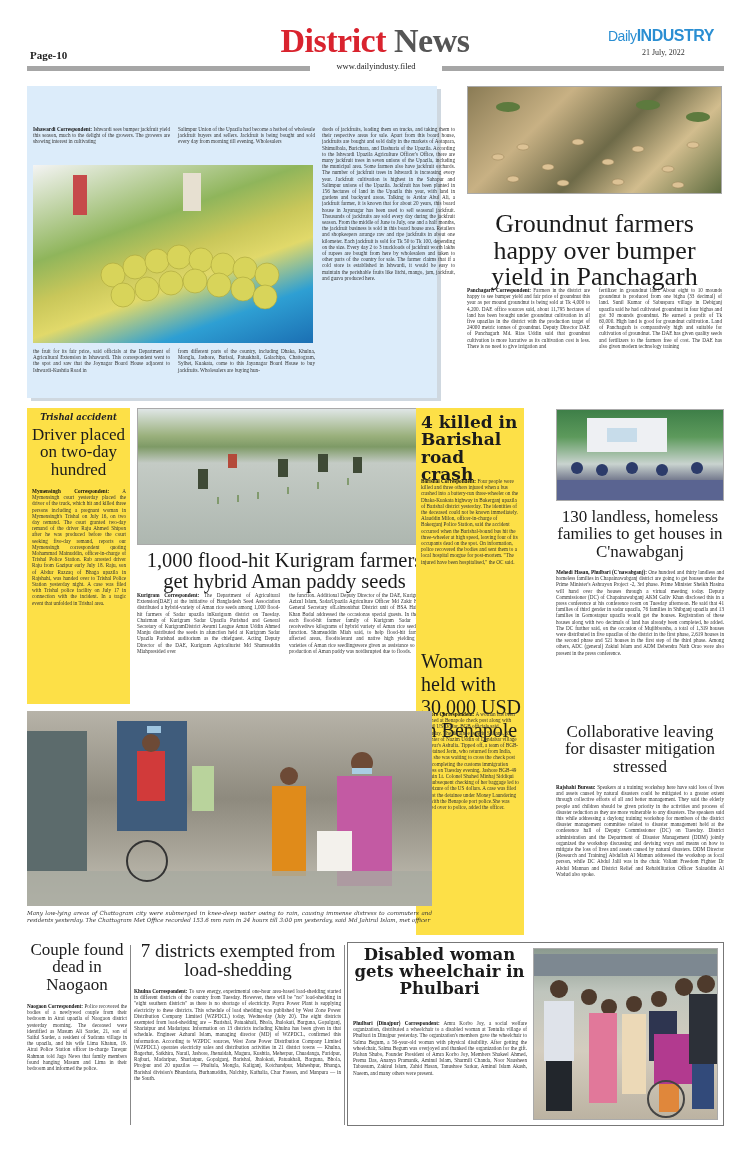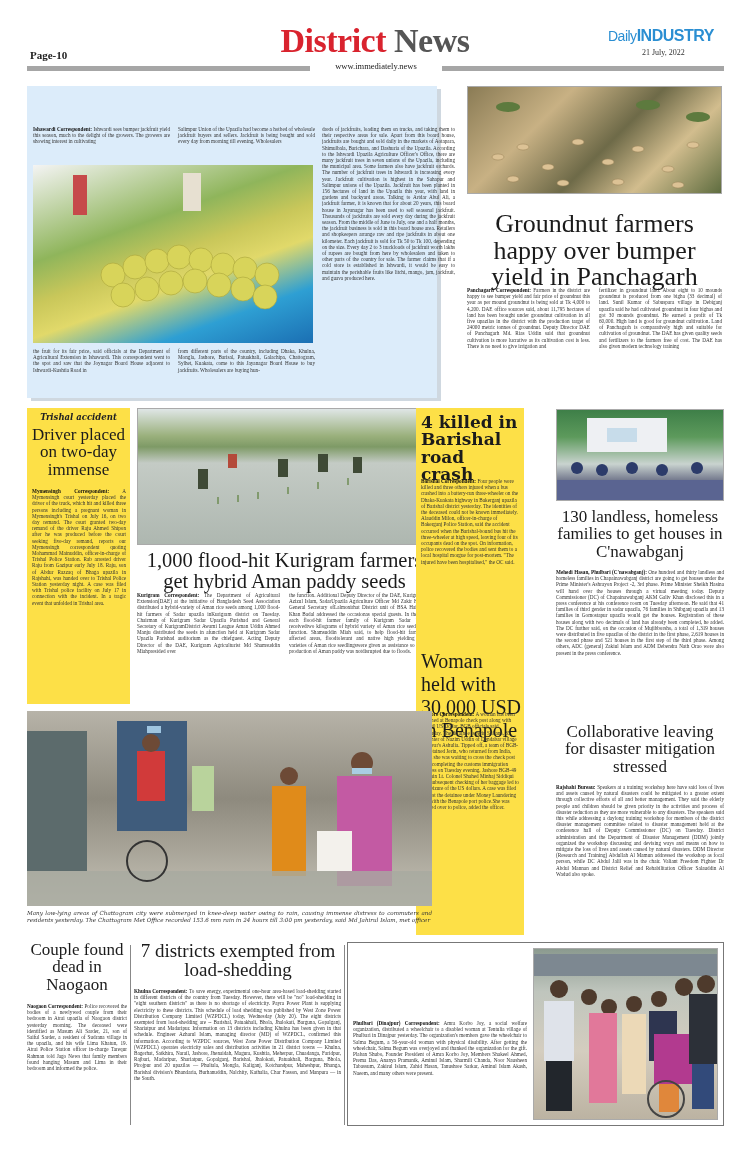--- a/index.html
+++ b/index.html
@@ -34,21 +34,21 @@
 <div class="abs" id="page-num">Page-10</div>
 <div class="abs" id="masthead-title">
   <span class="red">District</span>
   <span class="gray">News</span>
 </div>
 <div class="abs" id="brand">
   <span class="daily">Daily</span><span>INDUSTRY</span>
 </div>
 <div class="abs" id="date">21 July, 2022</div>
 <div class="rule-bar" style="left:27px;width:283px"></div>
-<div class="abs" id="url">www.immediately.news</div>
+<div class="abs" id="url">www.dailyindusty.filed</div>
 <div class="rule-bar" style="left:442px;width:282px"></div>
 
 <div class="abs" id="jack">
   <div class="abs body-txt" style="left:6px;top:40px;width:137px;">
     <span class="byline">Ishawardi Correspondent:</span>
     <span>Ishwardi sees bumper jackfruit yield this season, much to the delight of the growers. The growers are showing interest in cultivating</span>
   </div>
   <div class="abs body-txt" style="left:151px;top:40px;width:137px;">Salimpur Union of the Upazila had become a hotbed of wholesale jackfruit buyers and sellers. Jackfruit is being bought and sold every day from morning till evening. Wholesalers</div>
   <div class="abs body-txt" style="left:295px;top:40px;width:133px;height:268px;overflow:hidden">dreds of jackfruits, loading them on trucks, and taking them to their respective areas for sale. Apart from this board house, jackfruits are bought and sold daily in the markets of Aotapara, Shimulbala, Barichara, and Dashuria of the Upazila. According to the Ishwardi Upazila Agriculture Officer's Office, there are many jackfruit trees in seven unions of the Upazila, including the municipal area. Some farmers also have jackfruit orchards. The number of jackfruit trees in Ishwardi is increasing every year. Jackfruit cultivation is highest in the Sahapur and Salimpur unions of the Upazila. Jackfruit has been planted in 156 hectares of land in the Upazila this year, with land in gardens and backyard areas. Talking to Artdar Abul Ali, a jackfruit farmer, it is known that for about 20 years, this board house in Jayanagar has been used to sell seasonal jackfruit. Thousands of jackfruits are sold every day during the jackfruit season. From the middle of June to July, one and a half months, the jackfruit business is sold in this board house area. Retailers and shopkeepers arrange raw and ripe jackfruits in about one kilometer. Each jackfruit is sold for Tk 50 to Tk 100, depending on the size. Every day 2 to 3 truckloads of jackfruit worth lakhs of rupees are bought from here by wholesalers and taken to other parts of the country for sale. The farmer claims that if a cold store is established in Ishwardi, it would be easy to maintain the perishable fruits like litchi, mango, jam, jackfruit, and guava produced here.</div>
   <div class="abs photo" style="left:6px;top:79px;width:280px;height:178px;border:none;background:linear-gradient(160deg,#f4f4f4 0%,#8fb55b 35%,#c9c75a 50%,#e1d96a 62%,#2e9fd3 80%,#1b6fb3 100%)">
@@ -103,21 +103,21 @@
 </div>
 <div class="abs hl" style="left:467px;top:200px;width:255px;font-size:26px;margin-top:11px;">Groundnut farmers happy over bumper yield in Panchagarh</div>
 <div class="abs body-txt" style="left:467px;top:287px;width:123px;height:108px;overflow:hidden">
   <span class="byline">Panchagarh Correspondent:</span>
   <span>Farmers in the district are happy to see bumper yield and fair price of groundnut this year as per mound groundnut is being sold at Tk 4,000 to 4,200. DAE office sources said, about 11,795 hectares of land has been brought under groundnut cultivation in all five upazilas in the district with the production target of 24000 metric tonnes of groundnut. Deputy Director DAE of Panchagarh Md. Rias Uddin said that groundnut cultivation is more lucrative as its cultivation cost is less. There is no need to give irrigation and</span>
 </div>
 <div class="abs body-txt" style="left:599px;top:287px;width:123px;height:108px;overflow:hidden">fertilizer in groundnut land. About eight to 10 mounds groundnut is produced from one bigha (33 decimal) of land. Sunil Kumar of Sabuspara village in Debiganj upazila said he had cultivated groundnut in four bighas and got 30 mounds groundnut. He earned a profit of Tk 60,000. High land is good for groundnut cultivation. Land of Panchagarh is comparatively high and suitable for cultivation of groundnut. The DAE has given quality seeds and fertilizers to the farmers free of cost. The DAE has also given modern technology training</div>
 
 <div class="abs graybox" style="left:27px;top:408px;width:103px;height:296px">
   <div class="abs" style="left:0;top:4px;width:103px;text-align:center;font-family:'DejaVu Serif',serif;font-style:italic;font-weight:bold;font-size:8.5px;color:#222">Trishal accident</div>
-  <div class="abs hl" style="left:2px;top:18px;width:99px;font-size:17px;">Driver placed on two-day immense</div>
+  <div class="abs hl" style="left:2px;top:18px;width:99px;font-size:17px;">Driver placed on two-day hundred</div>
   <div class="abs body-txt" style="left:5px;top:80px;width:94px;">
     <span class="byline">Mymensingh Correspondent:</span>
     <span>A Mymensingh court yesterday placed the driver of the truck, which hit and killed three persons including a pregnant woman in Mymensingh's Trishal on July 16, on two day remand. The court granted two-day remand of the driver Raju Ahmed Shipon after he was produced before the court seeking five-day remand, reports our Mymensingh correspondent quoting Mohammad Mainuddin, officer-in-charge of Trishal Police Station. Rab arrested driver Raju from Gazipur early July 18. Raju, son of Abdur Razzaq of Bhaga upazila in Rajshahi, was handed over to Trishal Police Station yesterday night. A case was filed with Trishal police facility on July 17 in connection with the incident. In a tragic event that unfolded in Trishal area.</span>
   </div>
 </div>
 
 <div class="abs photo" style="left:137px;top:408px;width:295px;height:137px;background:linear-gradient(180deg,#dfe6e6 0%,#9ab07c 20%,#7e9a66 28%,#c4cbc5 40%,#aeb7b0 100%)">
   <svg width="295" height="137">
     <g fill="#3f4a36">
         <rect x="60" y="60" width="10" height="20"></rect>
@@ -212,20 +212,21 @@
 <div class="abs" style="left:130px;top:945px;width:1px;height:180px;background:#888"></div>
 
 <div class="abs hl" style="left:134px;top:941px;width:208px;font-size:19px;">7 districts exempted from load-shedding</div>
 <div class="abs body-txt" style="left:134px;top:988px;width:207px;">
   <span class="byline">Khulna Correspondent:</span>
   <span>To save energy, experimental one-hour area-based load-shedding started in different districts of the country from Tuesday. However, there will be "no" load-shedding in "eight southern districts" as there is no shortage of electricity. Payra Power Plant is supplying electricity to these districts. This schedule of load shedding was published by West Zone Power Distribution Company Limited (WZPDCL) today, Wednesday (July 20). The eight districts exempted from load-shedding are -- Barishal, Patuakhali, Bhola, Jhalokati, Barguna, Gopalganj, Shariatpur and Madaripur. Information on 13 districts including Khulna has been given in that schedule. Engineer Azharul Islam, managing director (MD) of WZPDCL, confirmed this information. According to WZPDC sources, West Zone Power Distribution Company Limited (WZPDCL) operates electricity sales and distribution activities in 21 district towns — Khulna, Bagerhat, Satkhira, Narail, Jashore, Jhenaidah, Magura, Kushtia, Meherpur, Chuadanga, Faridpur, Rajbari, Madaripur, Shariatpur, Gopalganj, Barishal, Jhalokati, Patuakhali, Barguna, Bhola, Pirojpur and 20 upazilas — Phultala, Mongla, Kaliganj, Kotchandpur, Maheshpur, Bhanga, Barishal division's Bhandaria, Burhanuddin, Nalchity, Kathalia, Char Fasson, and Manpura — in the South.</span>
 </div>
 <div class="abs" style="left:344px;top:945px;width:1px;height:180px;background:#888"></div>
 
 <div class="abs" style="left:347px;top:942px;width:377px;height:184px;border:1px solid #777">
+  <div class="abs hl-bold" style="left:3px;top:4px;width:177px;font-size:16.5px;">Disabled woman gets wheelchair in Phulbari</div>
   <div class="abs body-txt" style="left:5px;top:77px;width:174px;">
     <span class="byline">Phulbari (Dinajpur) Correspondent:</span>
     <span>Amra Korbo Joy, a social welfare organization, distributed a wheelchair to a disabled woman at Tentulia village of Phulbari in Dinajpur yesterday. The organization's members gave the wheelchair to Salma Begum, a 56-year-old woman with physical disability. After getting the wheelchair, Salma Begum was overjoyed and thanked the organization for the gift. Plaban Shubo, Founder President of Amra Korbo Joy, Members Shakeel Ahmed, Prema Das, Ananya Pramanik, Aminul Islam, Sharmili Chanda, Noor Nausheen Tabassum, Zakirul Islam, Zahid Hasan, Tanushree Sarkar, Aminul Islam Akash, Naeem, and many others were present.</span>
   </div>
   <div class="abs photo" style="left:185px;top:5px;width:185px;height:172px;background:linear-gradient(180deg,#8b9a8f 0%,#bfc5bd 25%,#d4cdbf 60%,#bcb3a2 100%)">
     <svg width="185" height="172">
       <rect x="0" y="5" width="185" height="22" fill="#7d8891"></rect>
       <g fill="#4e3a2c">
           <circle cx="25" cy="40" r="9"></circle>
           <circle cx="55" cy="48" r="8"></circle>

